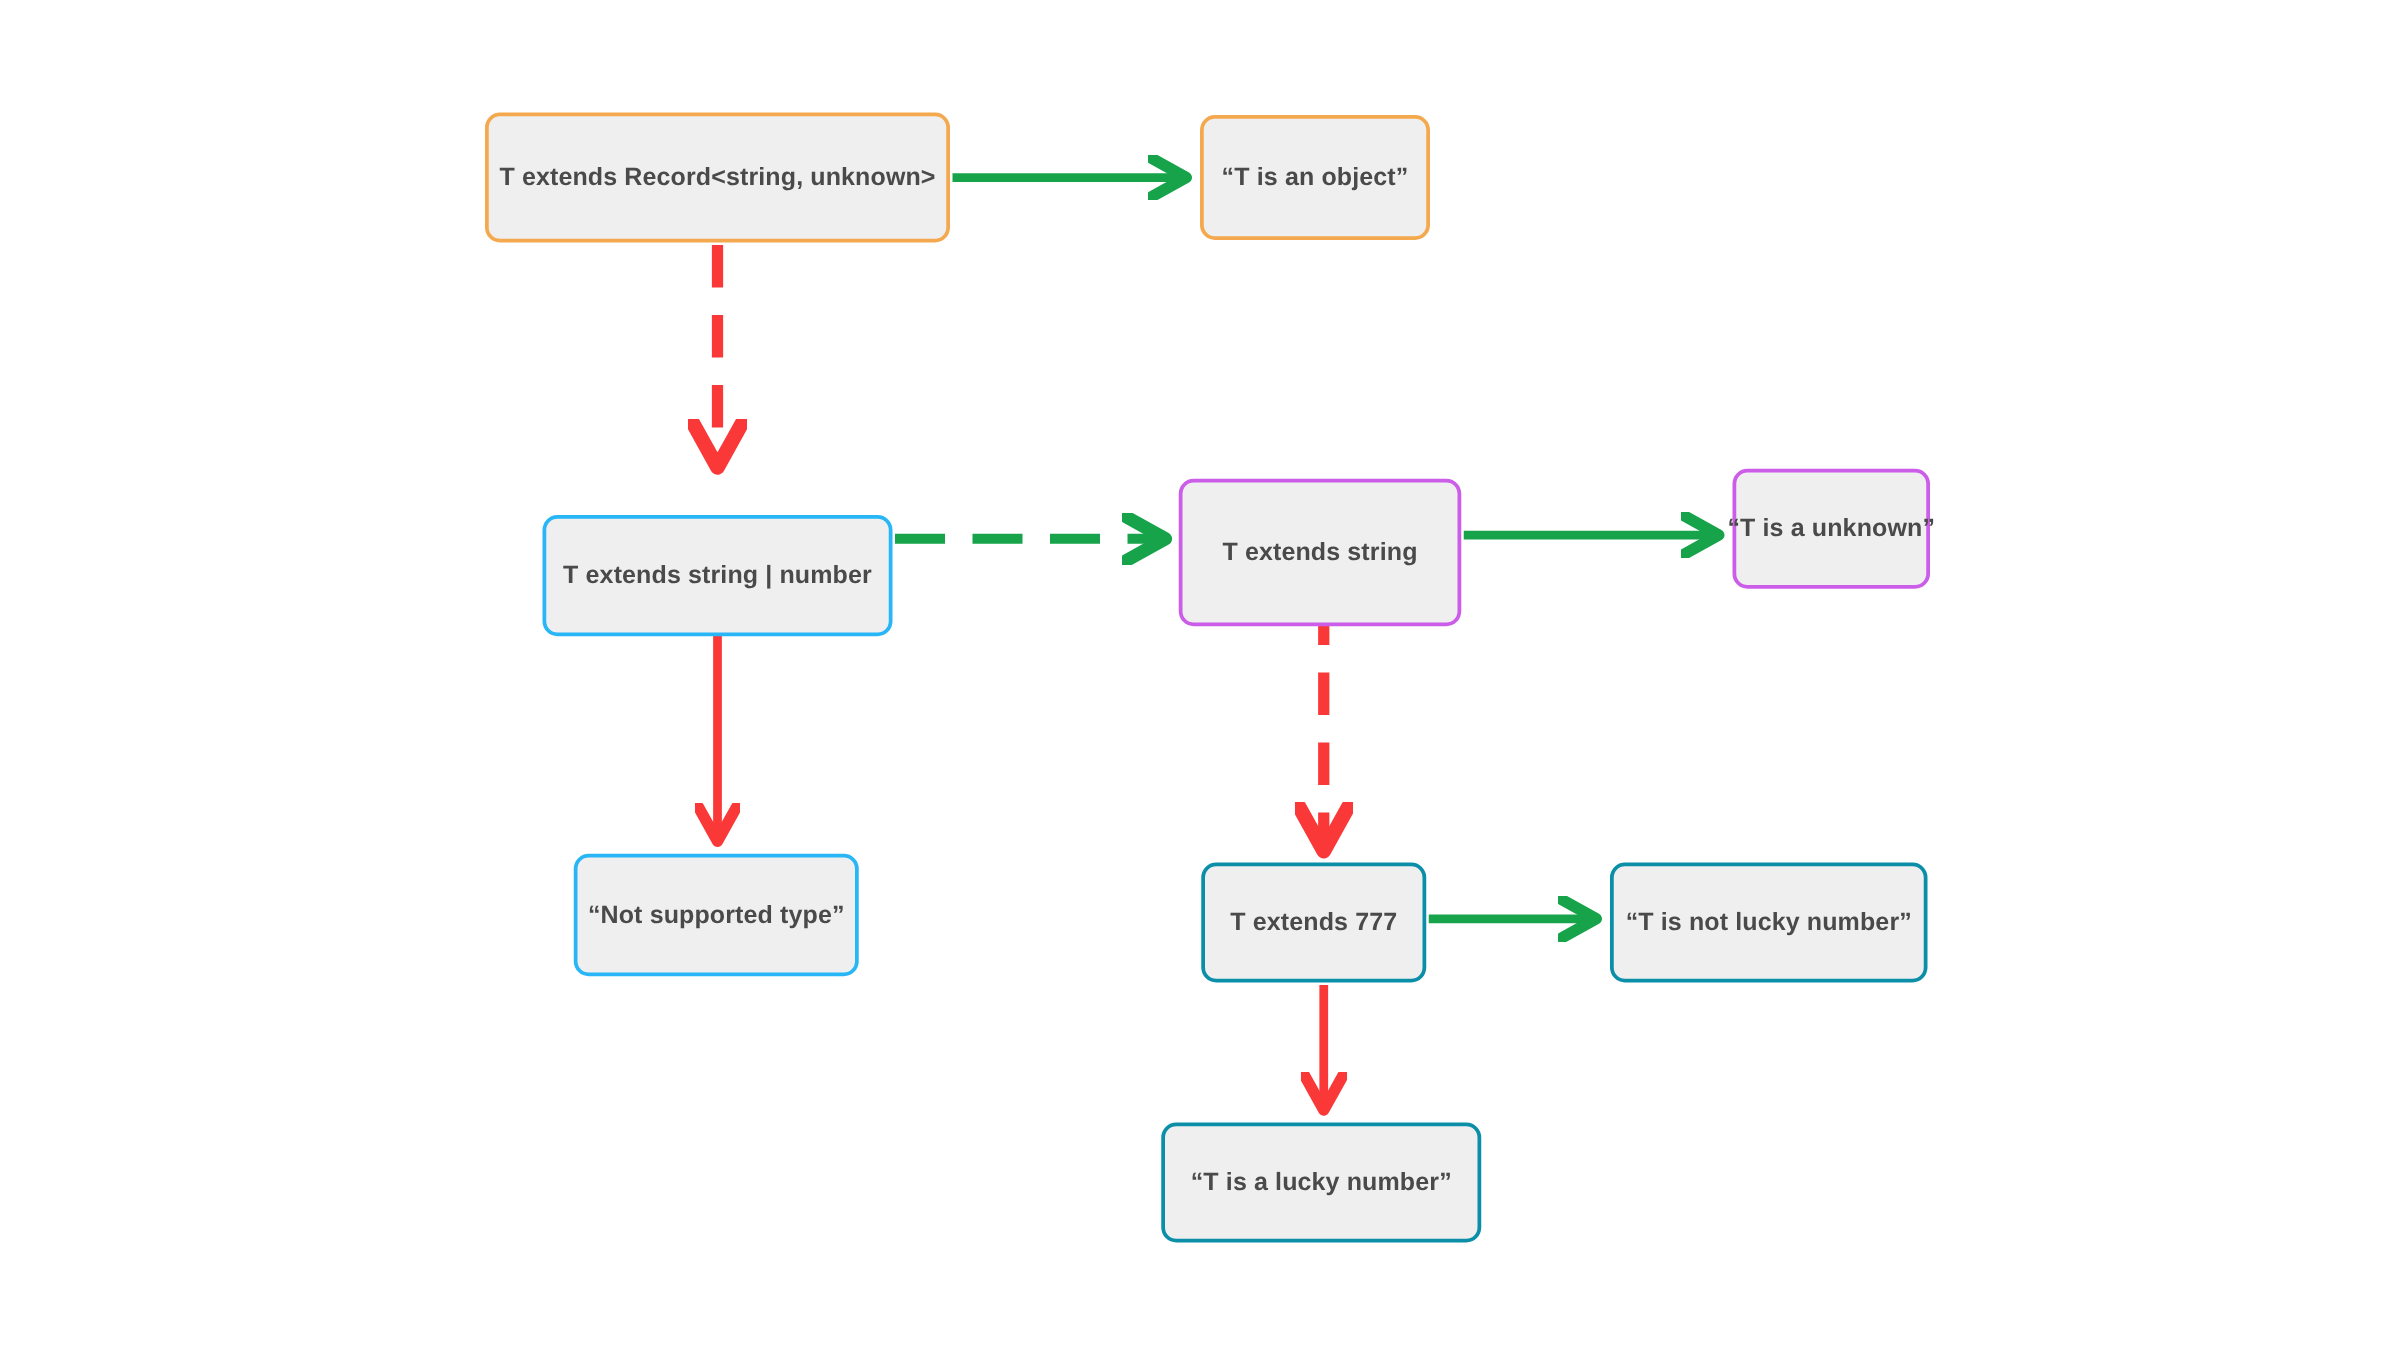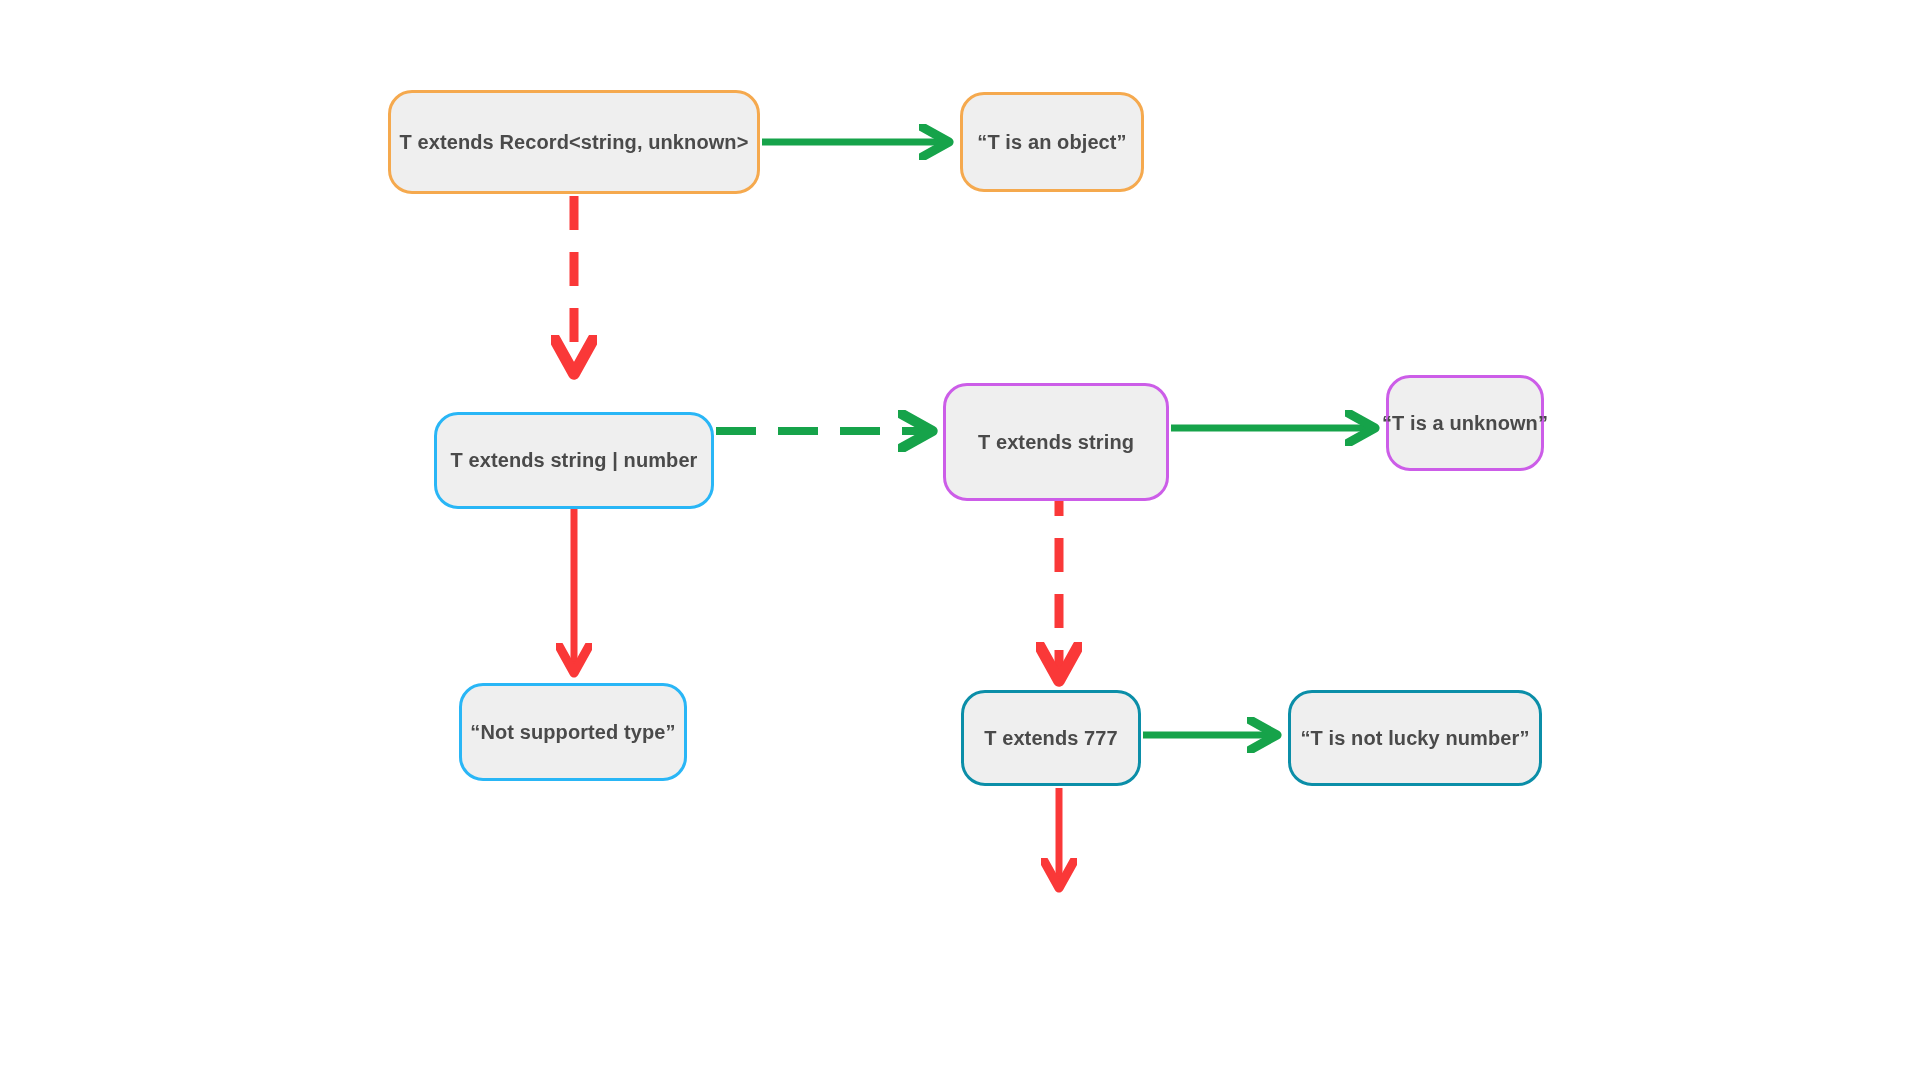--- a/index.html
+++ b/index.html
@@ -24,21 +24,21 @@
     top: 0;
     left: 0;
     width: 1920px;
     height: 1080px;
     display: block;
   }
   .node-box {
     position: absolute;
     box-sizing: border-box;
     background: #efefef;
-    border-radius: 24px;
+    border-radius: 12px;
     border-style: solid;
     border-width: 3px;
     display: flex;
     align-items: center;
     justify-content: center;
     text-align: center;
   }
   .node-label {
     font-family: "Liberation Sans", sans-serif;
     font-weight: bold;
@@ -107,14 +107,17 @@
   </div>
 
   <div class="node-box" style="left: 961px; top: 690px; width: 180px; height: 96px; border-color: rgb(11, 142, 168); background: rgb(239, 239, 239);">
     <span class="node-label">T extends 777</span>
   </div>
 
   <div class="node-box" style="left: 1288px; top: 690px; width: 254px; height: 96px; border-color: rgb(11, 142, 168); background: rgb(239, 239, 239);">
     <span class="node-label">“T is not lucky number”</span>
   </div>
 
+  <div class="node-box" style="left: 929px; top: 898px; width: 256px; height: 96px; border-color: rgb(11, 142, 168); background: rgb(239, 239, 239);">
+    <span class="node-label">“T is a lucky number”</span>
+  </div>
 
 </div>
 
 </body></html>

